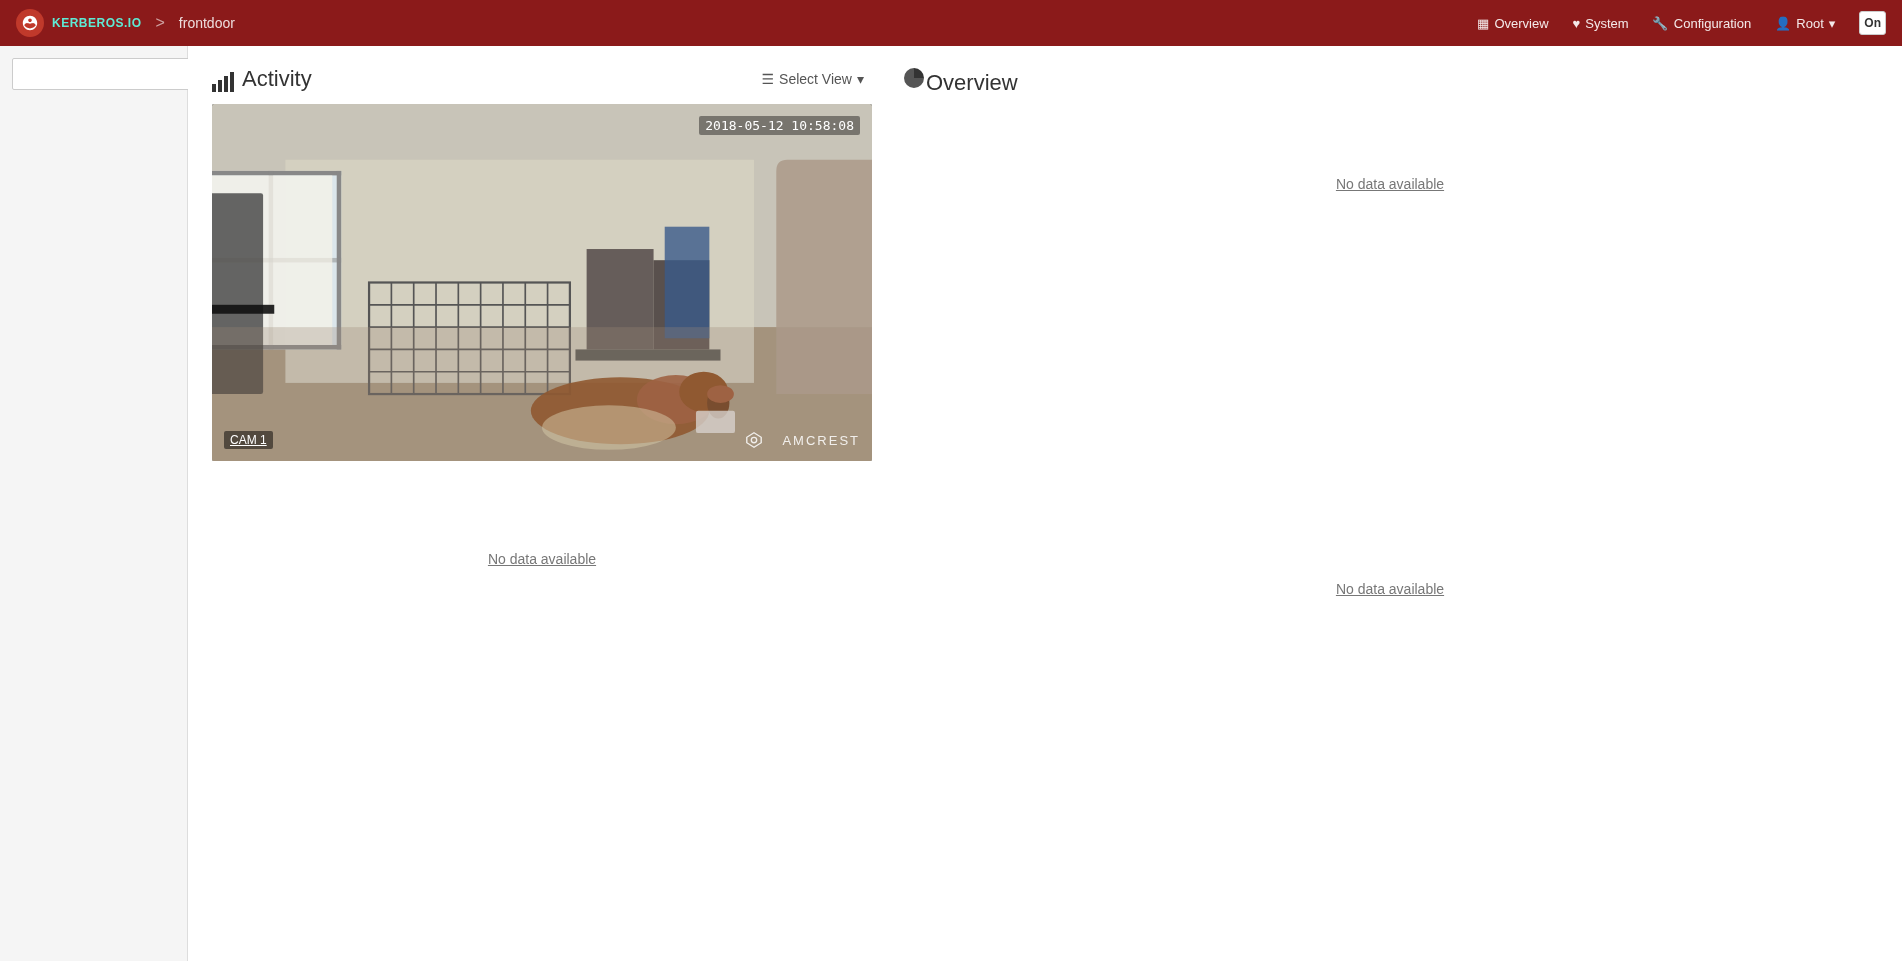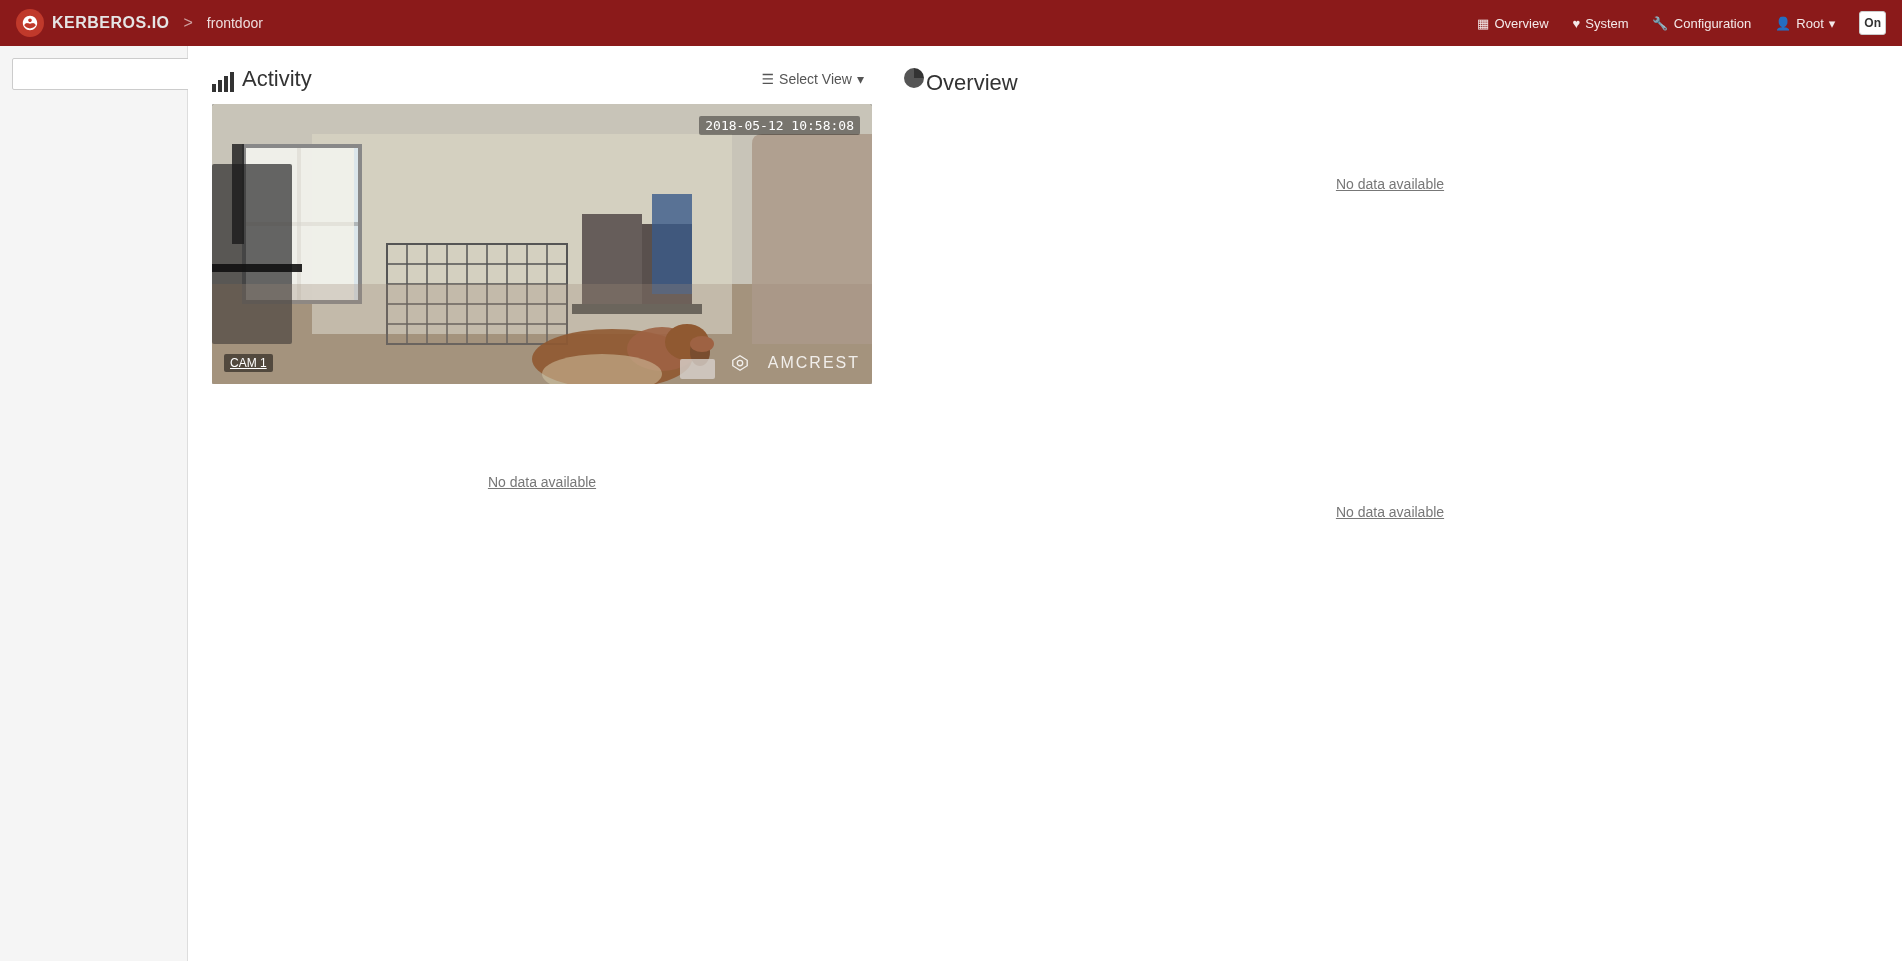--- a/index.html
+++ b/index.html
@@ -27,22 +27,22 @@
       display: flex;
       align-items: center;
       justify-content: center;
     }
     .navbar-logo svg {
       width: 18px;
       height: 18px;
       fill: white;
     }
     .navbar-title {
-      color: #e5e5e5;
-      font-size: 16px;
+      color: #5eead4;
+      font-size: 12px;
       font-weight: bold;
       letter-spacing: 0.5px;
     }
     .navbar-separator {
       color: rgba(255,255,255,0.6);
       margin: 0 6px;
     }
     .navbar-subtitle {
       color: rgba(255,255,255,0.85);
       font-size: 14px;
@@ -152,21 +152,21 @@
 
     
     .content-grid {
       display: grid;
       grid-template-columns: 660px 1fr;
       gap: 30px;
     }
 
     .camera-feed {
       width: 660px;
-      height: 280px;
+      height: 357px;
       background: #2a2a2a;
       position: relative;
       border-radius: 2px;
       overflow: hidden;
     }
 
     
     .camera-timestamp {
       position: absolute;
       top: 12px;
@@ -397,21 +397,21 @@
 
             <rect x="0" y="200" width="660" height="120" fill="#9a8878" opacity="0.3"></rect>
           </svg>
           <div class="camera-timestamp">2018-05-12 10:58:08</div>
           <div class="camera-label" style="color:white;font-size:12px;background:rgba(0,0,0,0.5);padding:2px 6px;position:absolute;bottom:12px;left:12px;border-radius:2px;">CAM 1</div>
           <div class="camera-brand">
             <svg width="18" height="18" viewBox="0 0 20 20" fill="none" stroke="white" stroke-width="1.5">
               <polygon points="10,2 18,7 18,13 10,18 2,13 2,7"></polygon>
               <circle cx="10" cy="10" r="3"></circle>
             </svg>
-            <span style="font-size:16px;letter-spacing:2px;margin-left:13px;">AMCREST</span>
+            <span style="font-size:13px;letter-spacing:2px;margin-left:13px;">AMCREST</span>
           </div>
         </div>
       </div>
 
       <div class="overview-section">
         <div class="overview-header">
           <span style="font-size:22px;">
             <svg width="24" height="24" viewBox="0 0 24 24">
               <path d="M12 2 A10 10 0 0 1 22 12 L12 12 Z" fill="#333"></path>
               <path d="M12 2 A10 10 0 1 0 22 12 L12 12 Z" fill="#555"></path>

